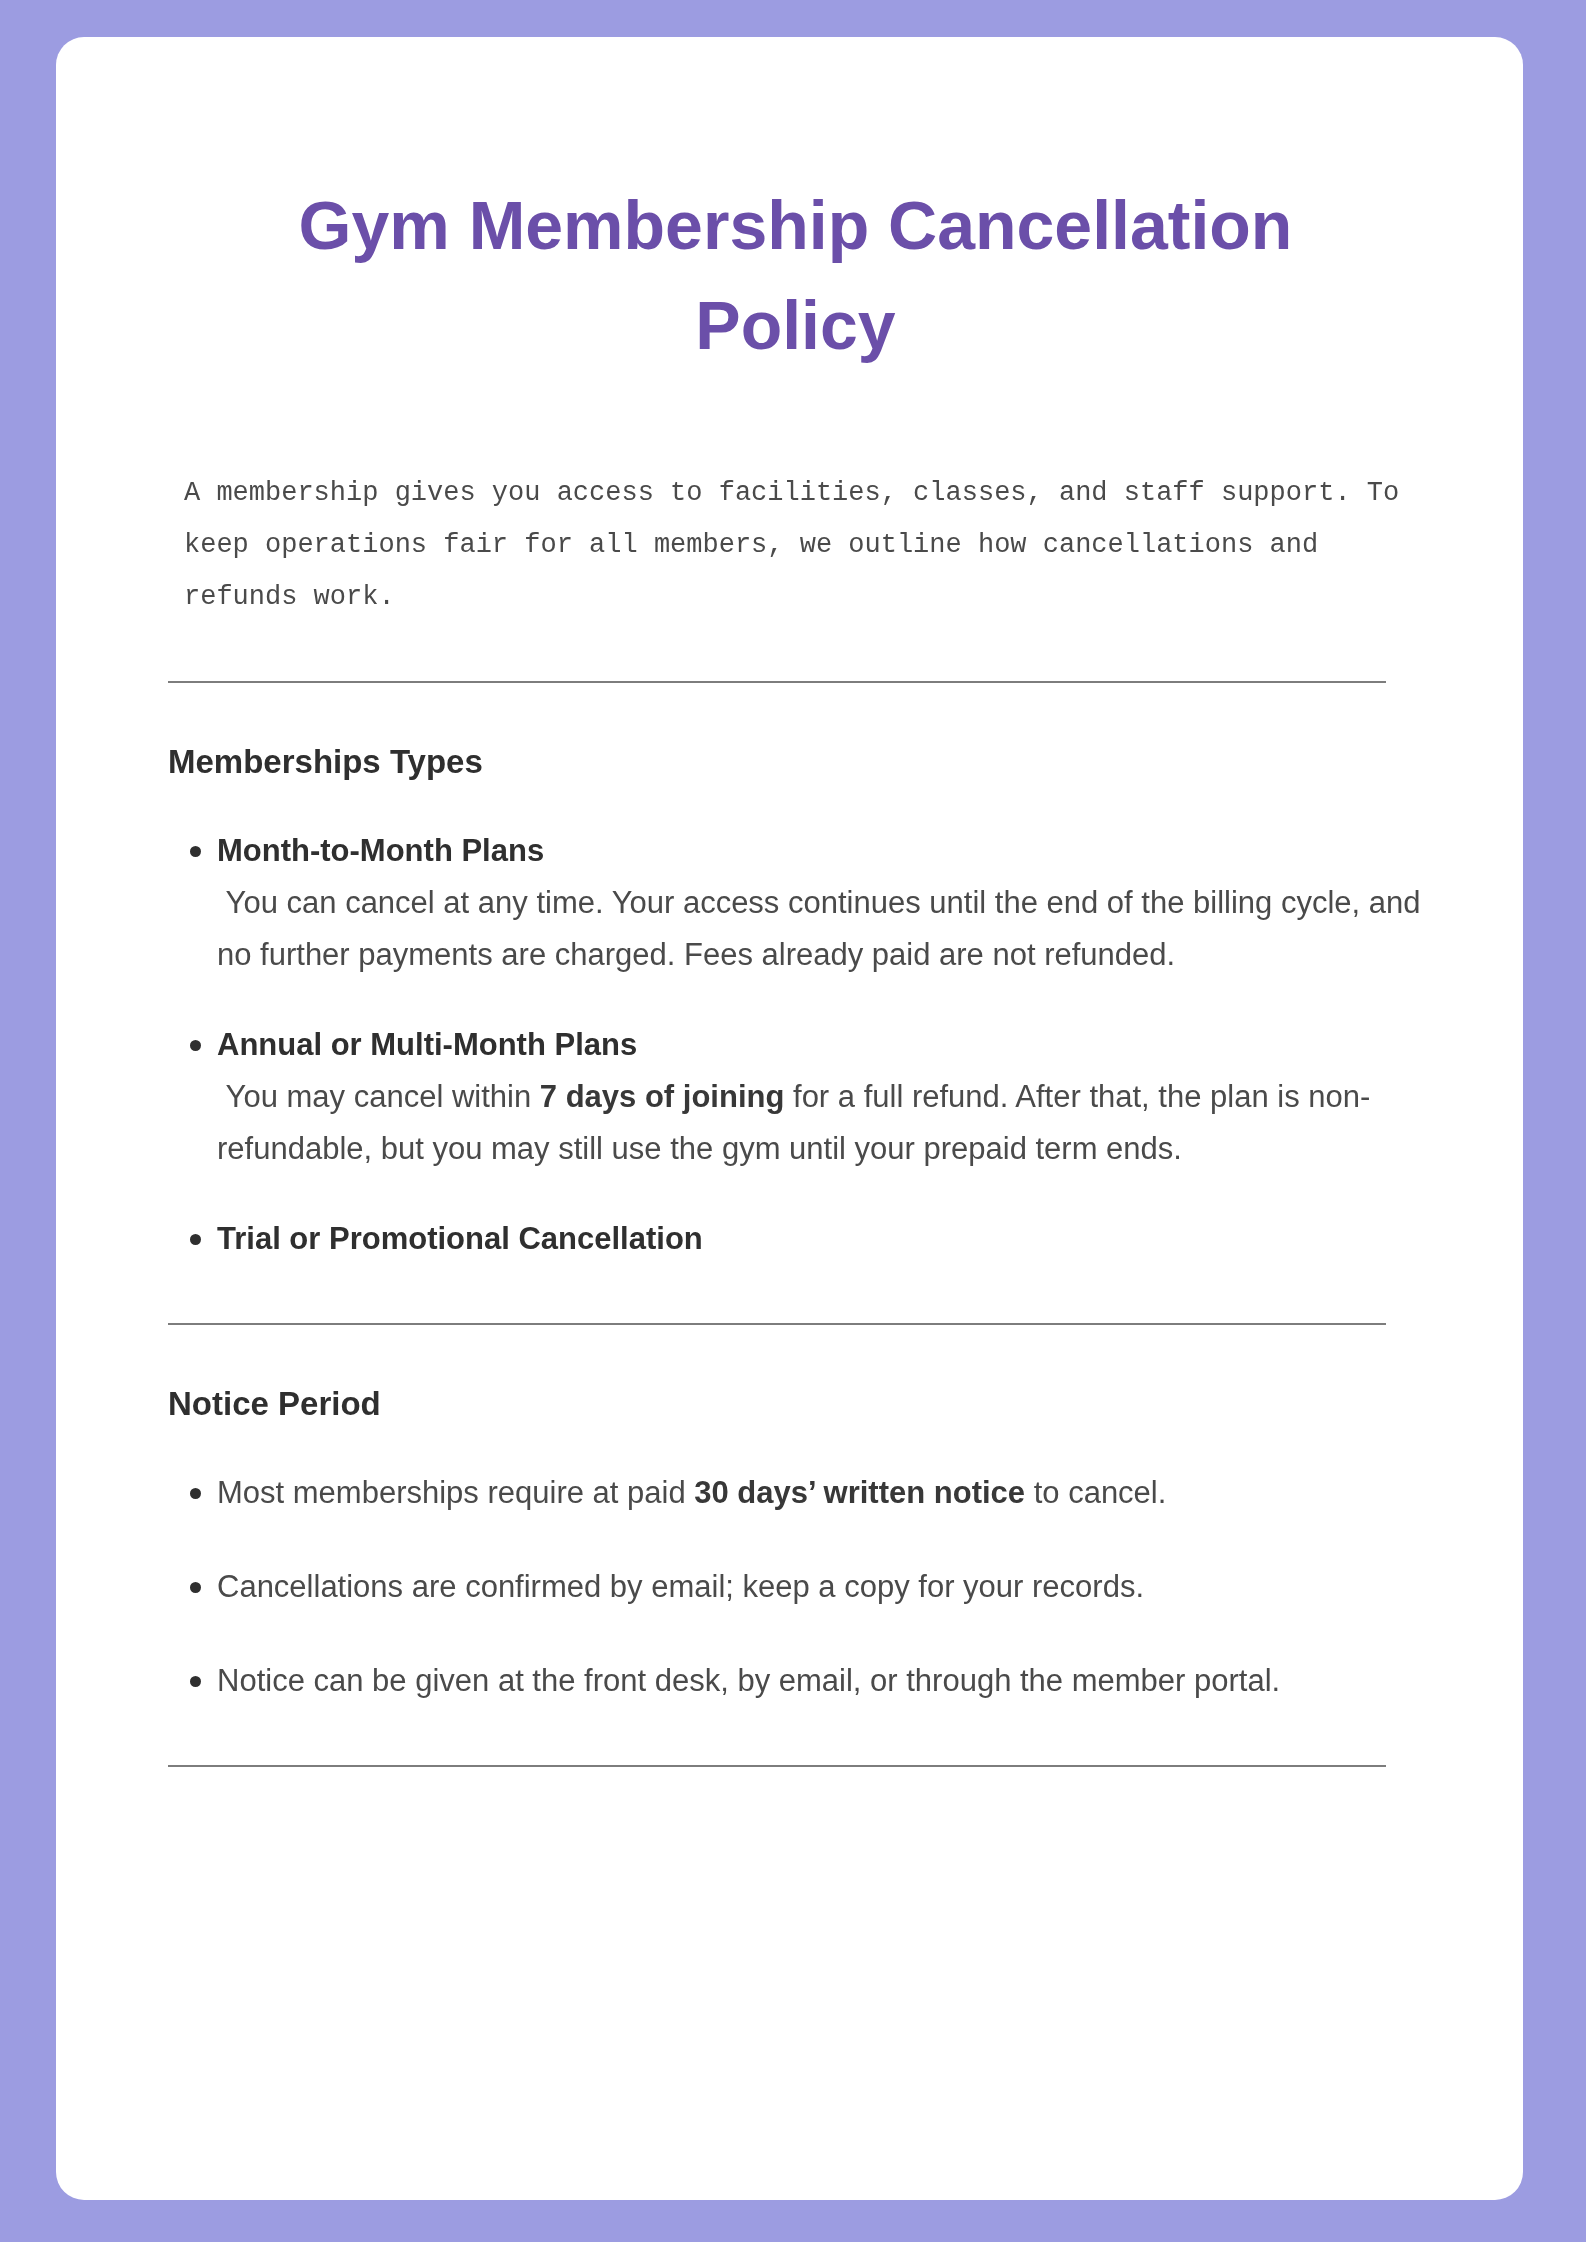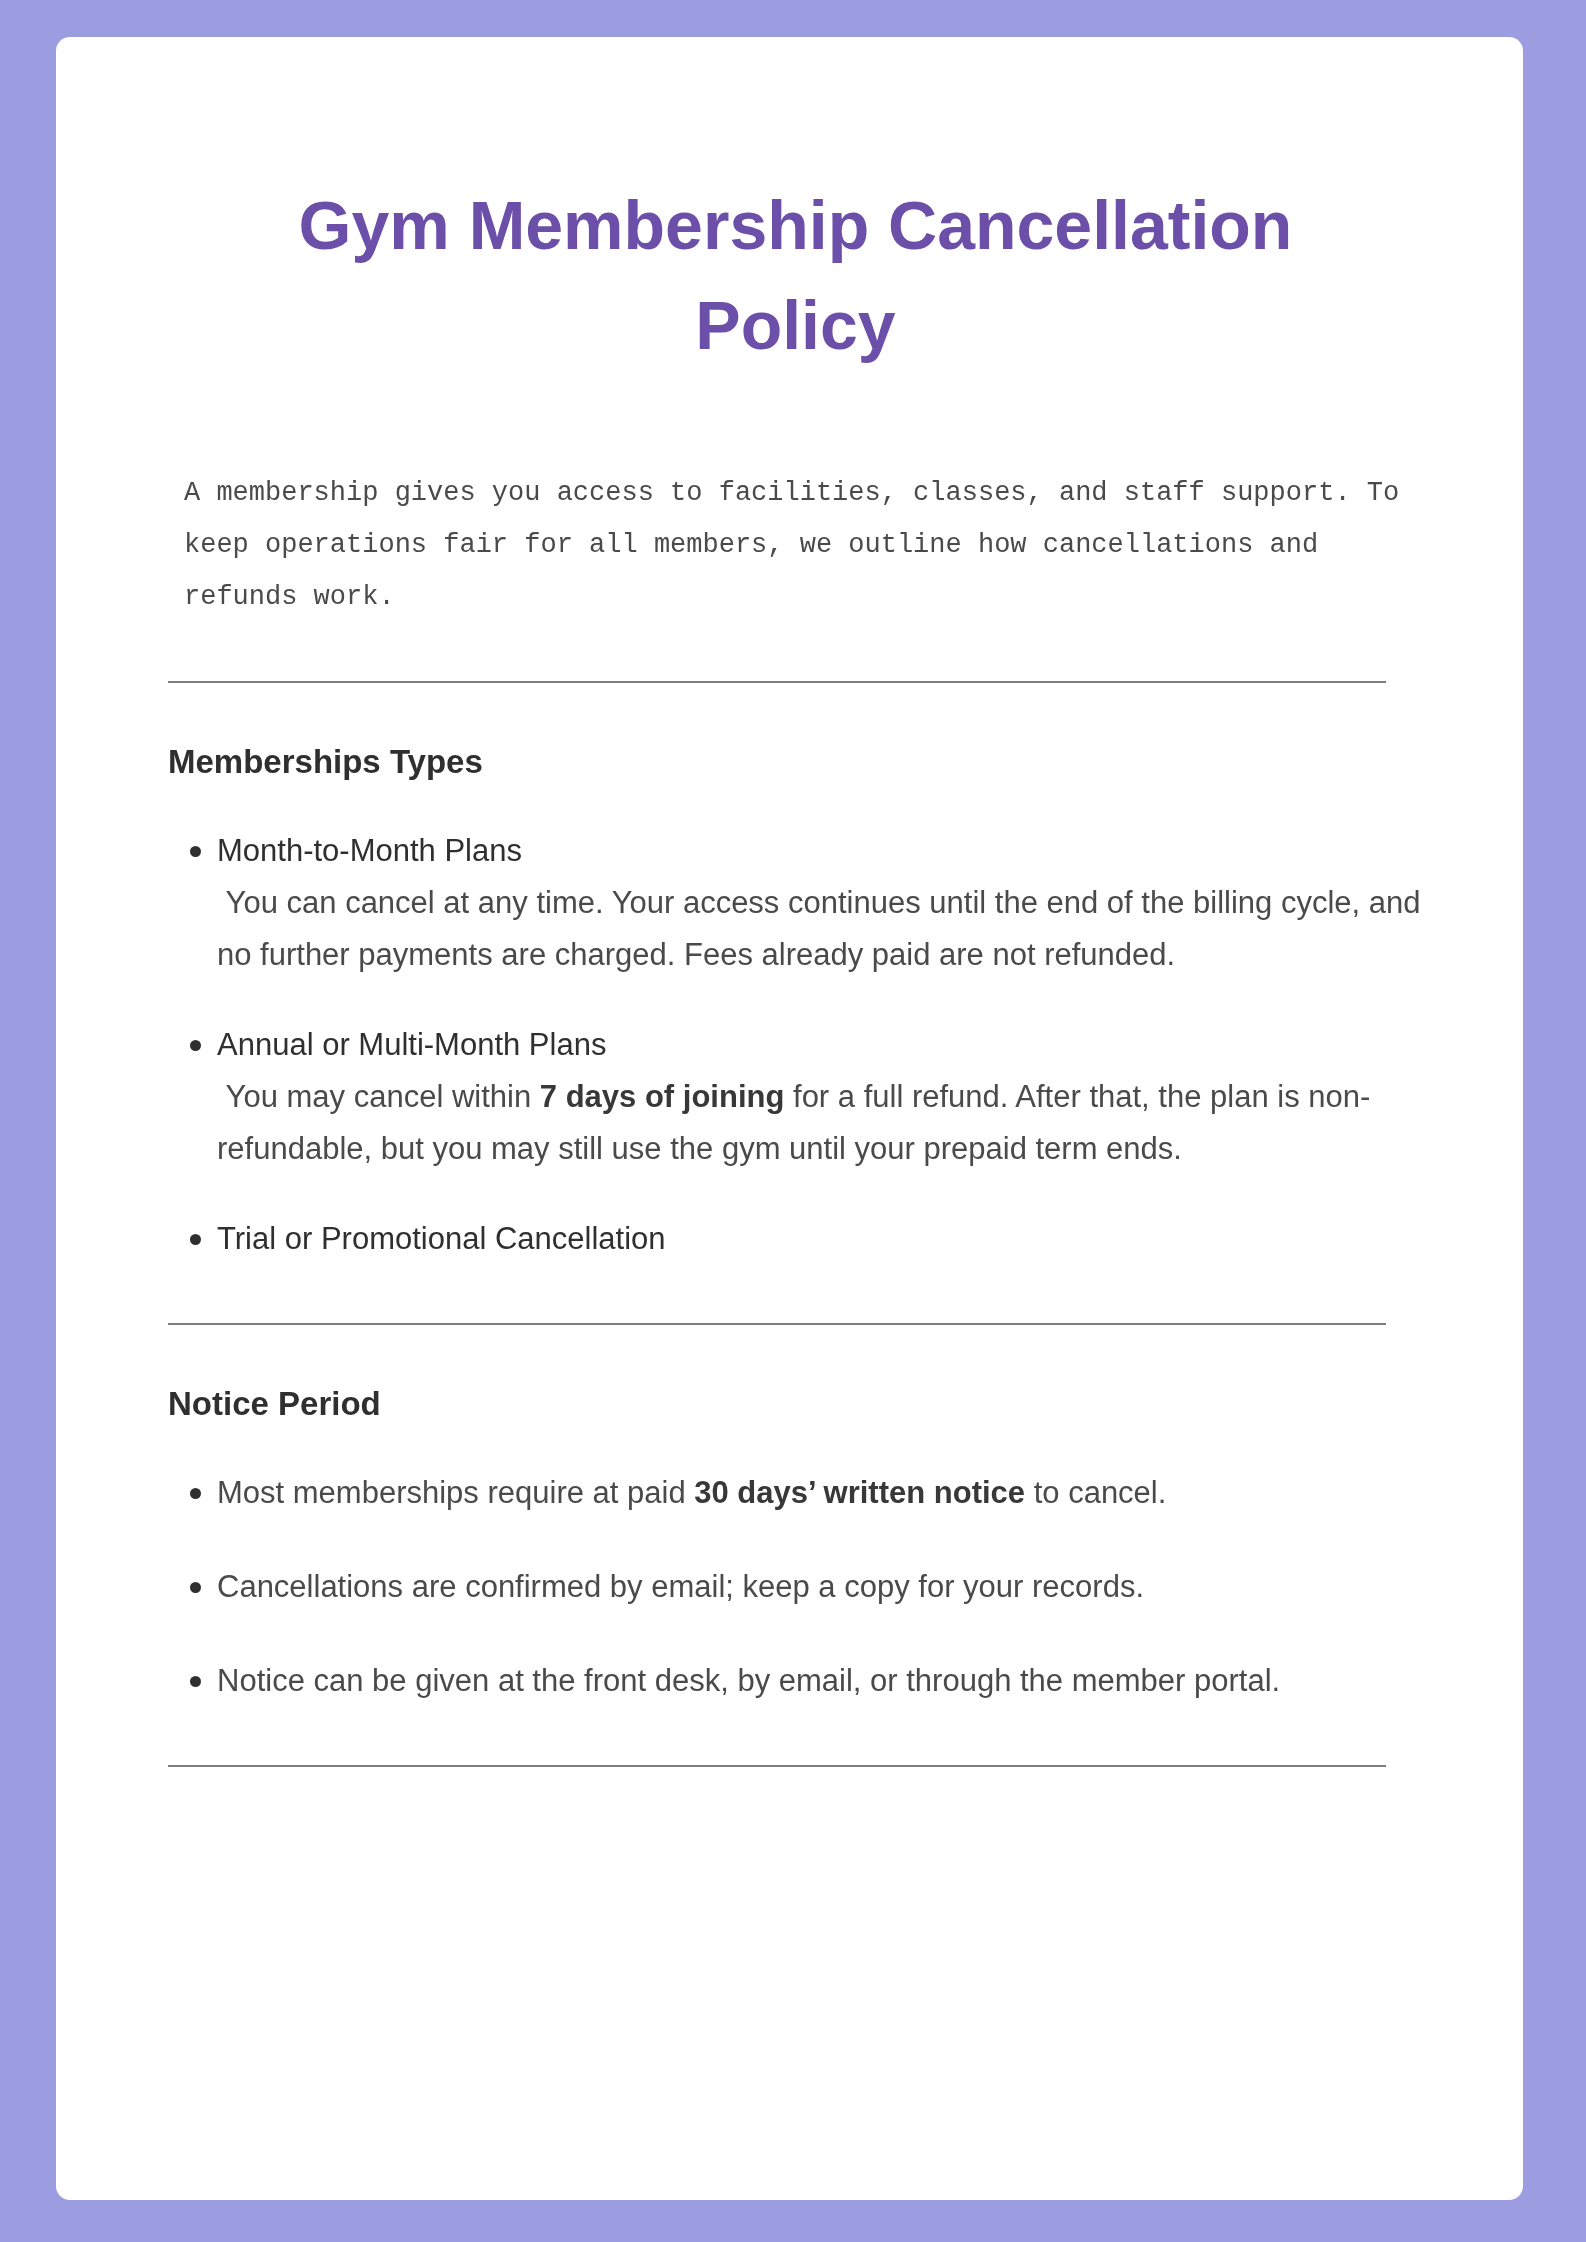--- a/index.html
+++ b/index.html
@@ -21,21 +21,21 @@
     background: var(--page-border);
     font-family: "Liberation Sans", "DejaVu Sans", sans-serif;
   }
   .card {
     position: absolute;
     left: 56px;
     top: 37px;
     right: 63px;
     bottom: 42px;
     background: var(--card-bg);
-    border-radius: 14px;
+    border-radius: 28px;
     padding: 138px 100px 0 112px;
     overflow: hidden;
   }
   .doc-title {
     font-size: 68px;
     line-height: 100px;
     font-weight: 700;
     color: var(--title);
     text-align: center;
     margin: 0 0 92px 0;
@@ -78,21 +78,21 @@
     position: absolute;
     left: 22px;
     top: 21px;
     width: 11px;
     height: 11px;
     border-radius: 50%;
     background: var(--bullet);
   }
   .li-title {
     display: block;
-    font-weight: 400;
+    font-weight: 700;
     color: var(--heading);
   }
   .rich strong { font-weight: 700; color: var(--bold-text); }
 </style>
 </head>
 <body>
 
 <div class="card">
 
   <h1 class="doc-title"><span>Gym Membership Cancellation</span><br><span>Policy</span></h1>

